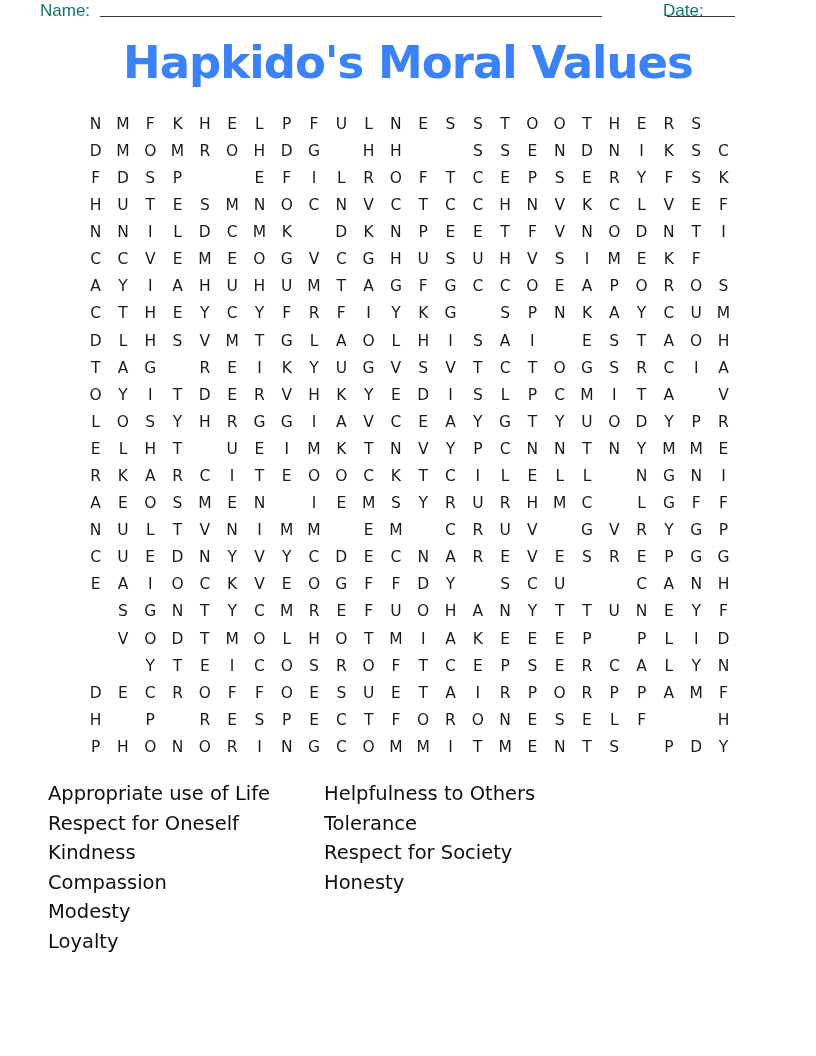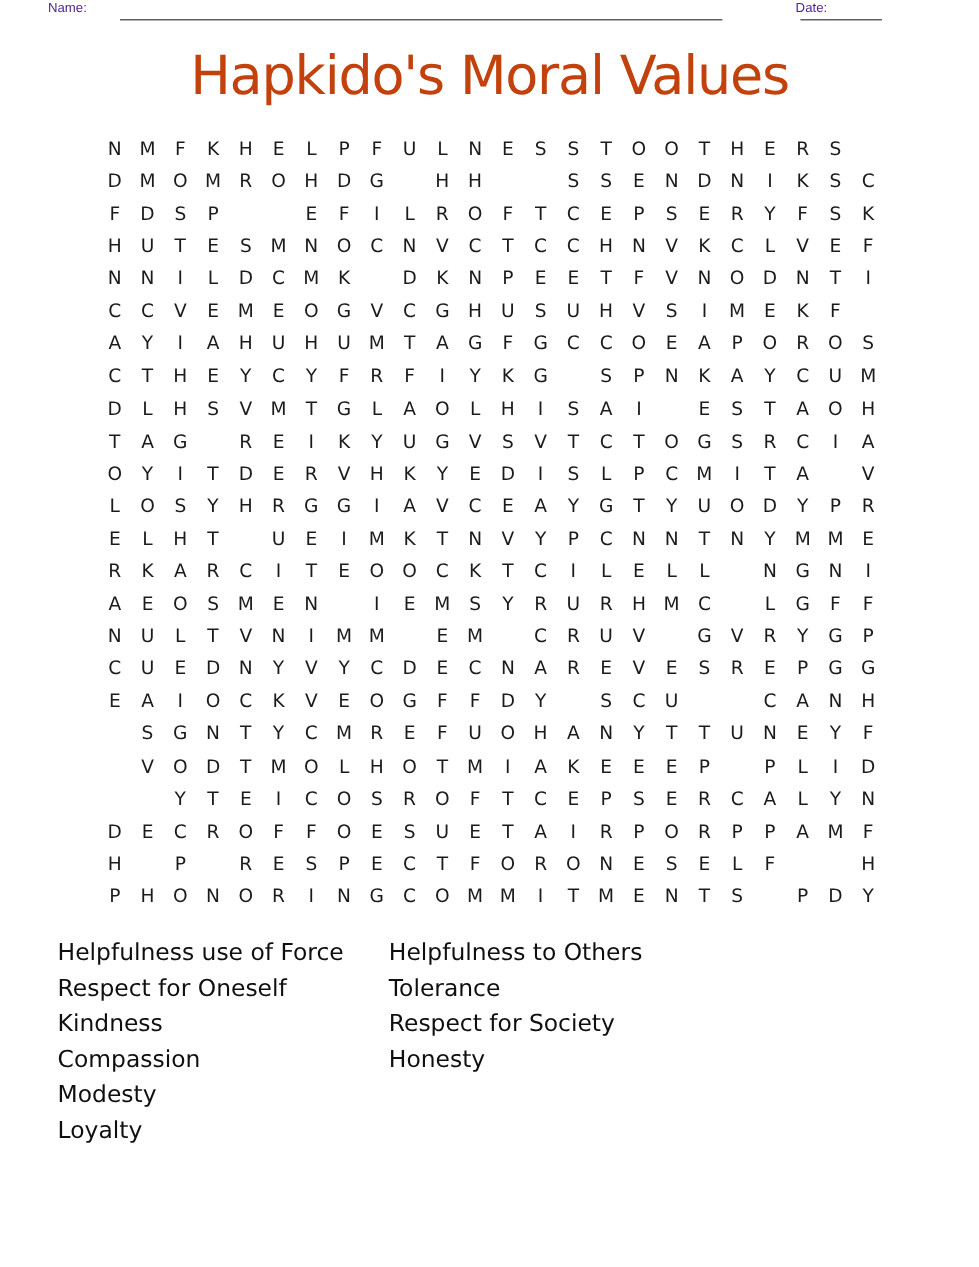--- a/index.html
+++ b/index.html
@@ -8,37 +8,37 @@
     width:816px; height:1056px;
     background:#ffffff;
     color:#1b1b1b;
     font-family:"DejaVu Sans", sans-serif;
     overflow:hidden;
   }
   
   .hdr-label {
     position:absolute; top:1px;
     font-family:"Liberation Sans", sans-serif;
-    font-size:11px; color:#4c1d95;
+    font-size:17px; color:#0f766e;
   }
   .name-label { left:40px; }
   .date-label { left:663px; }
   .write-line {
     position:absolute; top:16px; height:0;
     border-top:1.6px solid #3a3a3a;
   }
   .name-line { left:100px; width:502px; }
   .date-line { left:667px; width:68px; }
   
   .title {
     position:absolute; top:36px; left:0; width:100%;
     text-align:center;
-    font-size:45px; font-weight:normal;
+    font-size:45px; font-weight:bold;
     letter-spacing:-1px;
-    color:#c2410c;
+    color:#3b82f6;
     margin:0;
   }
   
   .grid {
     position:absolute; left:82px; top:111px;
     display:grid;
     grid-template-columns:repeat(24, 27.3px);
     grid-auto-rows:27.1px;
   }
   .cell {
@@ -642,21 +642,21 @@
       <span class="cell">N</span>
       <span class="cell">T</span>
       <span class="cell">S</span>
       <span class="cell"></span>
       <span class="cell">P</span>
       <span class="cell">D</span>
       <span class="cell">Y</span>
     </div>
 
   <div class="wl-col wl-col-1">
-      <div>Helpfulness use of Force</div>
+      <div>Appropriate use of Life</div>
       <div>Respect for Oneself</div>
       <div>Kindness</div>
       <div>Compassion</div>
       <div>Modesty</div>
       <div>Loyalty</div>
     </div>
   <div class="wl-col wl-col-2">
       <div>Helpfulness to Others</div>
       <div>Tolerance</div>
       <div>Respect for Society</div>

